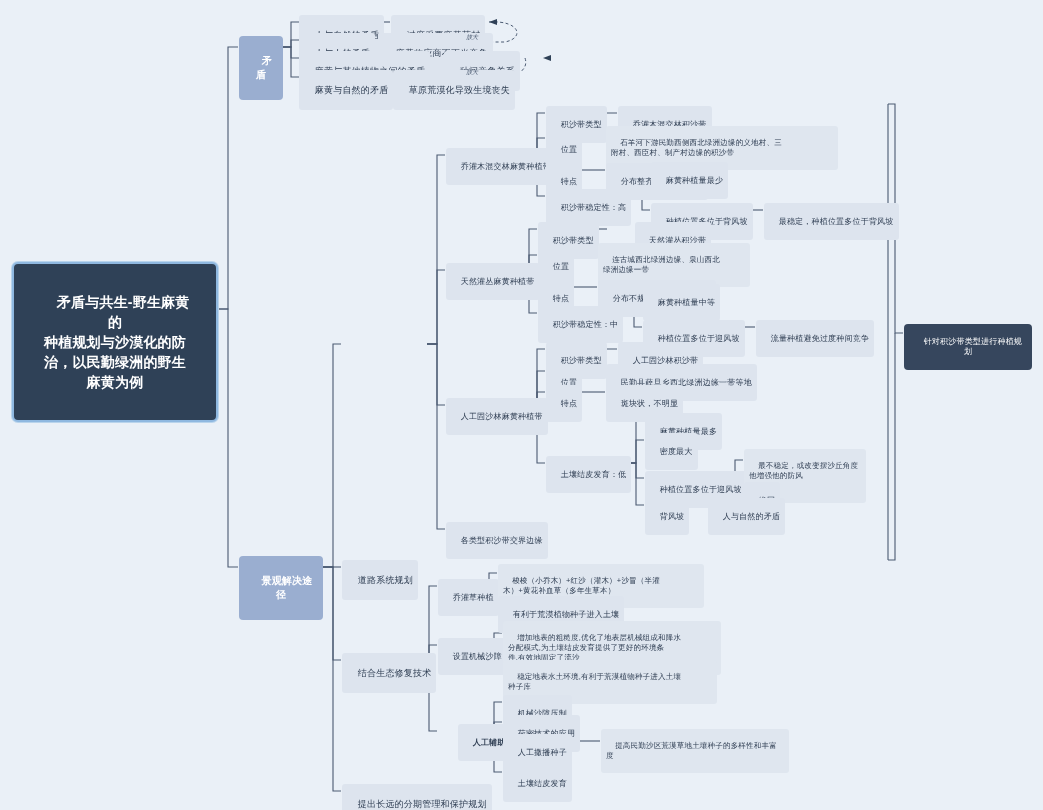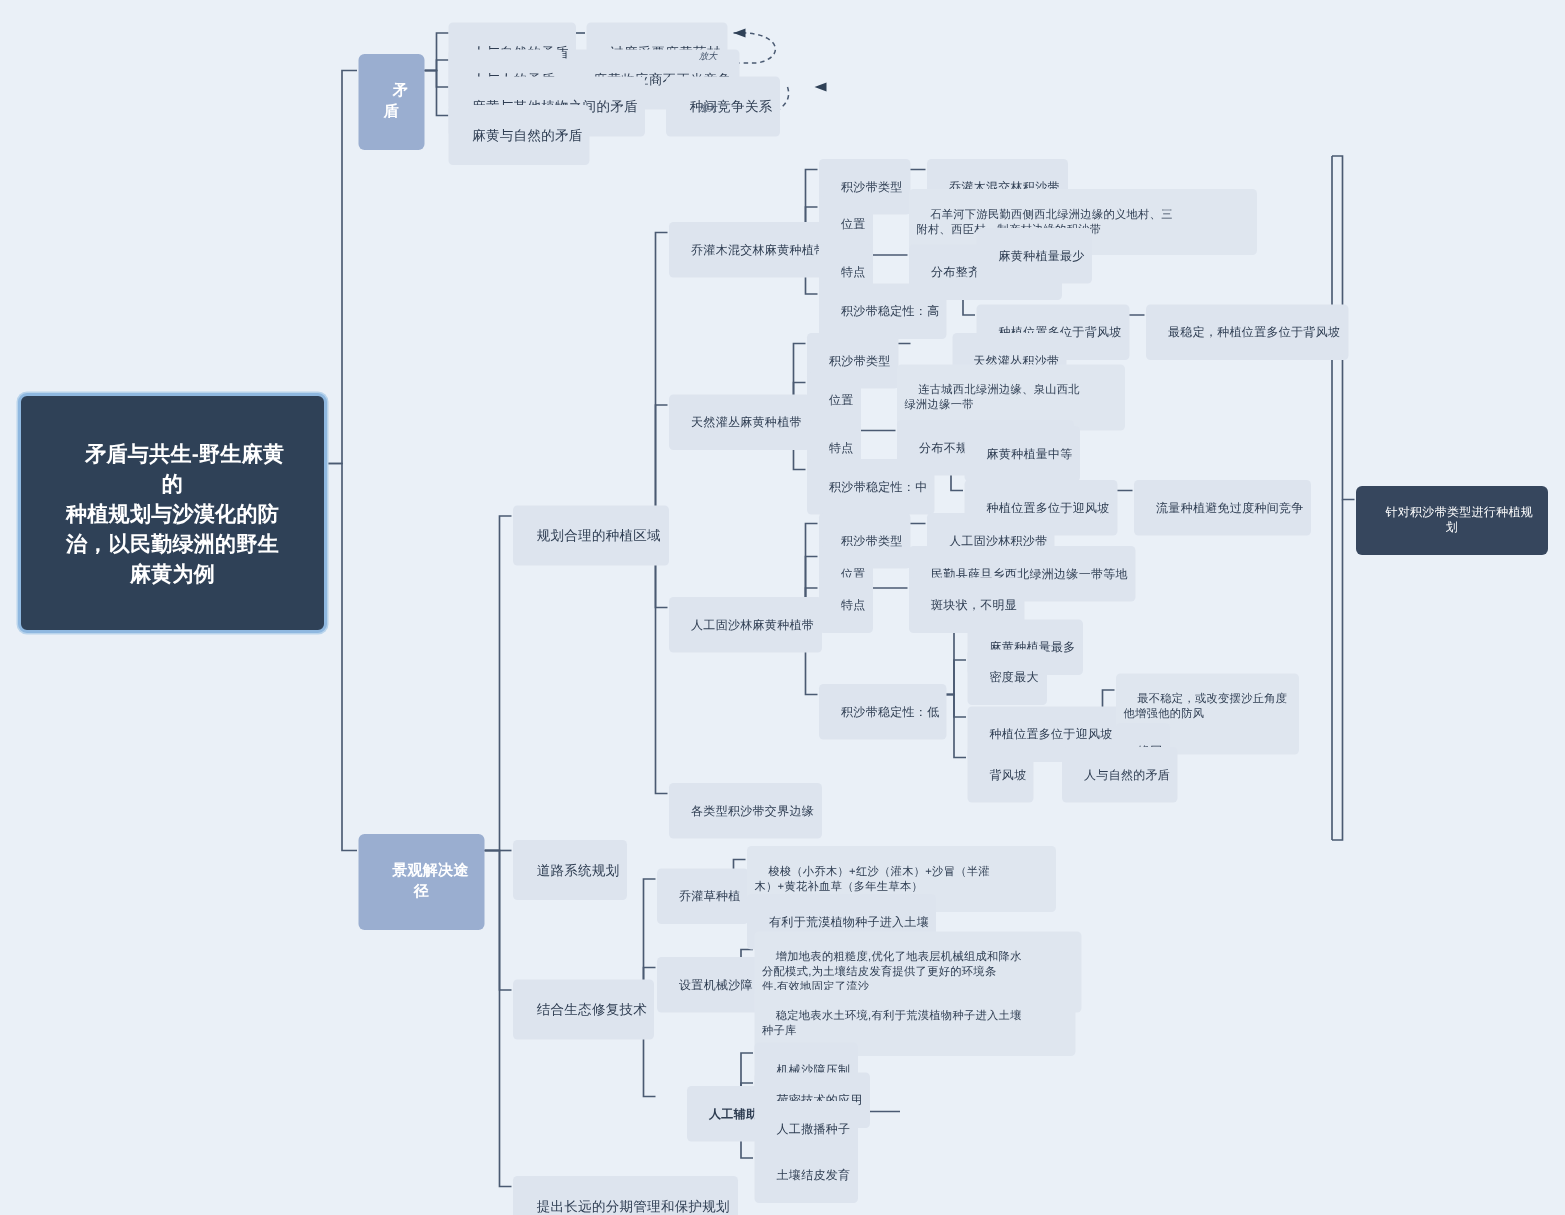--- a/index.html
+++ b/index.html
@@ -199,26 +199,26 @@
   </div>
   <div class="node chip l2" style="left:299px;top:51px;">
     <span>麻黄与其他植物之间的矛盾</span>
   </div>
   <div class="node chip l2" style="left:444px;top:51px;">
     <span>种间竞争关系</span>
   </div>
   <div class="node chip l2" style="left:299px;top:70px;">
     <span>麻黄与自然的矛盾</span>
   </div>
+  <div class="node chip l2" style="left:393px;top:70px;">
+    <span>草原荒漠化导致生境丧失</span>
+  </div>
   <div class="edge-lbl" style="left:466px;top:33px;">放大</div>
   <div class="edge-lbl" style="left:466px;top:68px;">放大</div>
 
-  <div class="node chip l2" style="left:342px;top:337px;">
-    <span>规划合理的种植区域</span>
-  </div>
   <div class="node chip l2" style="left:342px;top:560px;">
     <span>道路系统规划</span>
   </div>
   <div class="node chip l2" style="left:342px;top:653px;">
     <span>结合生态修复技术</span>
   </div>
   <div class="node chip l2" style="left:342px;top:784px;">
     <span>提出长远的分期管理和保护规划</span>
   </div>
   <div class="node summary" style="left:904px;top:324px;width:128px;">
@@ -243,21 +243,21 @@
   </div>
   <div class="node chip l3" style="left:546px;top:163px;">
     <span>特点</span>
   </div>
   <div class="node chip l3" style="left:606px;top:163px;">
     <span>分布整齐，积沙带明显</span>
   </div>
   <div class="node chip l3" style="left:546px;top:189px;">
     <span>积沙带稳定性：高</span>
   </div>
-  <div class="node chip l3" style="left:651px;top:152px;text-align:right;">
+  <div class="node chip l3" style="left:651px;top:162px;text-align:right;">
     <span>麻黄种植量最少</span>
   </div>
   <div class="node chip l3" style="left:651px;top:203px;">
     <span>种植位置多位于背风坡</span>
   </div>
   <div class="node chip l3" style="left:764px;top:203px;">
     <span>最稳定，种植位置多位于背风坡</span>
   </div>
 
   <div class="node chip l3" style="left:446px;top:263px;">
@@ -310,21 +310,21 @@
   <div class="node chip l3" style="left:606px;top:364px;">
     <span>民勤县薛旦乡西北绿洲边缘一带等地</span>
   </div>
   <div class="node chip l3" style="left:546px;top:385px;">
     <span>特点</span>
   </div>
   <div class="node chip l3" style="left:606px;top:385px;">
     <span>斑块状，不明显</span>
   </div>
   <div class="node chip l3" style="left:546px;top:456px;">
-    <span>积沙带稳定性：低</span>
+    <span>土壤结皮发育：低</span>
   </div>
   <div class="node chip l3" style="left:645px;top:413px;">
     <span>麻黄种植量最多</span>
   </div>
   <div class="node chip l3" style="left:645px;top:433px;">
     <span>密度最大</span>
   </div>
   <div class="node chip l3" style="left:645px;top:471px;">
     <span>种植位置多位于迎风坡</span>
   </div>
@@ -375,16 +375,20 @@
   </div>
   <div class="node chip l3" style="left:503px;top:695px;">
     <span>机械沙障压制</span>
   </div>
   <div class="node chip l3" style="left:503px;top:715px;">
     <span>荷密技术的应用</span>
   </div>
   <div class="node chip l3" style="left:503px;top:734px;">
     <span>人工撒播种子</span>
   </div>
+  <div class="node chip note" style="left:601px;top:729px;width:188px;">
+    <span>提高民勤沙区荒漠草地土壤种子的多样性和丰富
+度</span>
+  </div>
   <div class="node chip l3" style="left:503px;top:765px;">
     <span>土壤结皮发育</span>
   </div>
 </div>
 
 </body></html>

